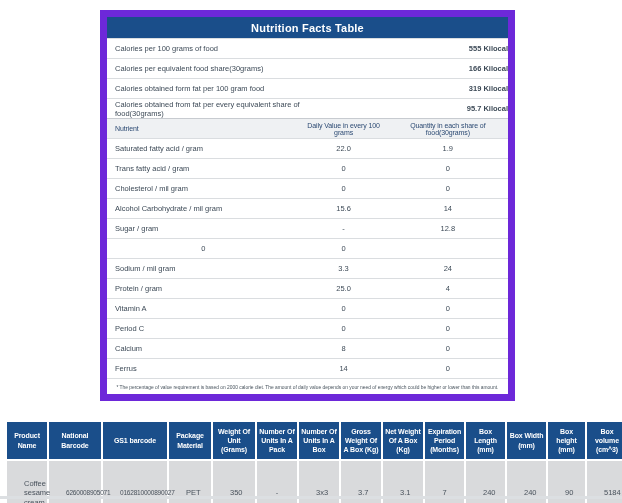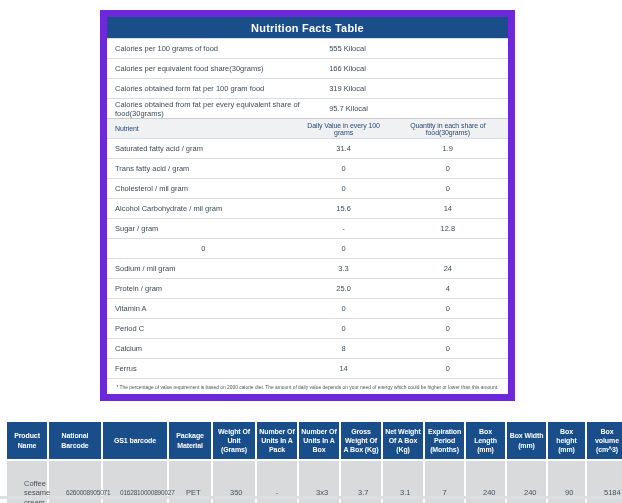--- a/index.html
+++ b/index.html
@@ -15,23 +15,23 @@
     border:7px solid #6d28d9;background:#fff;box-sizing:border-box;
   }
   .nt-title{
     height:21px;background:#1a4e8a;color:#fff;font-size:11px;font-weight:bold;
     display:flex;align-items:center;justify-content:center;letter-spacing:.2px;
   }
   .nt-row{
     height:20px;border-top:1px solid #dadde0;box-sizing:border-box;
     font-size:7.5px;color:#3d4a57;
   }
-  .nt-row.cal{display:flex;align-items:center;}
+  .nt-row.cal{display:flex;align-items:center;gap:14px;}
   .nt-row.cal .lbl{width:55.4%;padding-left:8px;box-sizing:border-box;}
-  .nt-row.cal .val{flex:1;text-align:left;}
+  .nt-row.cal .val{flex:1;text-align:right;font-weight:bold;}
   .nt-row.grid3{display:grid;grid-template-columns:48% 22% 30%;align-items:center;}
   .nt-row.grid3 .lbl{padding-left:8px;}
   .nt-row.grid3 .c2,.nt-row.grid3 .c3{text-align:center;}
   .nt-row.subheader{
     background:#eff1f3;color:#2c4a73;font-size:7px;letter-spacing:-0.1px;border-top:1px solid #c7cbd0;
   }
   .nt-foot{
     height:15px;border-top:1px solid #dadde0;display:flex;align-items:center;justify-content:center;
     color:#49545e;overflow:hidden;
   }
@@ -84,21 +84,21 @@
     </div>
 
     <div class="nt-row grid3 subheader">
       <div class="lbl">Nutrient</div>
       <div class="c2">Daily Value in every 100 grams</div>
       <div class="c3">Quantity in each share of food(30grams)</div>
     </div>
 
     <div class="nt-row grid3">
       <div class="lbl">Saturated fatty acid / gram</div>
-      <div class="c2">31.4</div>
+      <div class="c2">22.0</div>
       <div class="c3">1.9</div>
     </div>
     <div class="nt-row grid3">
       <div class="lbl">Trans fatty acid / gram</div>
       <div class="c2">0</div>
       <div class="c3">0</div>
     </div>
     <div class="nt-row grid3">
       <div class="lbl">Cholesterol / mil gram</div>
       <div class="c2">0</div>

